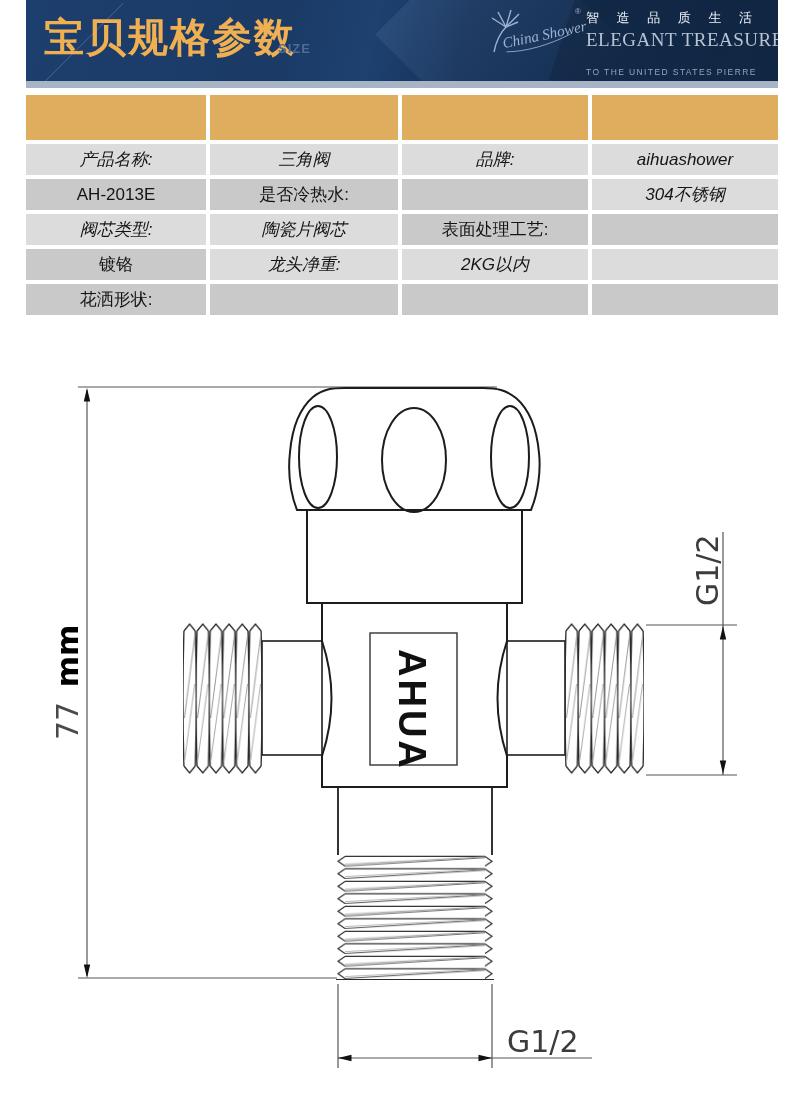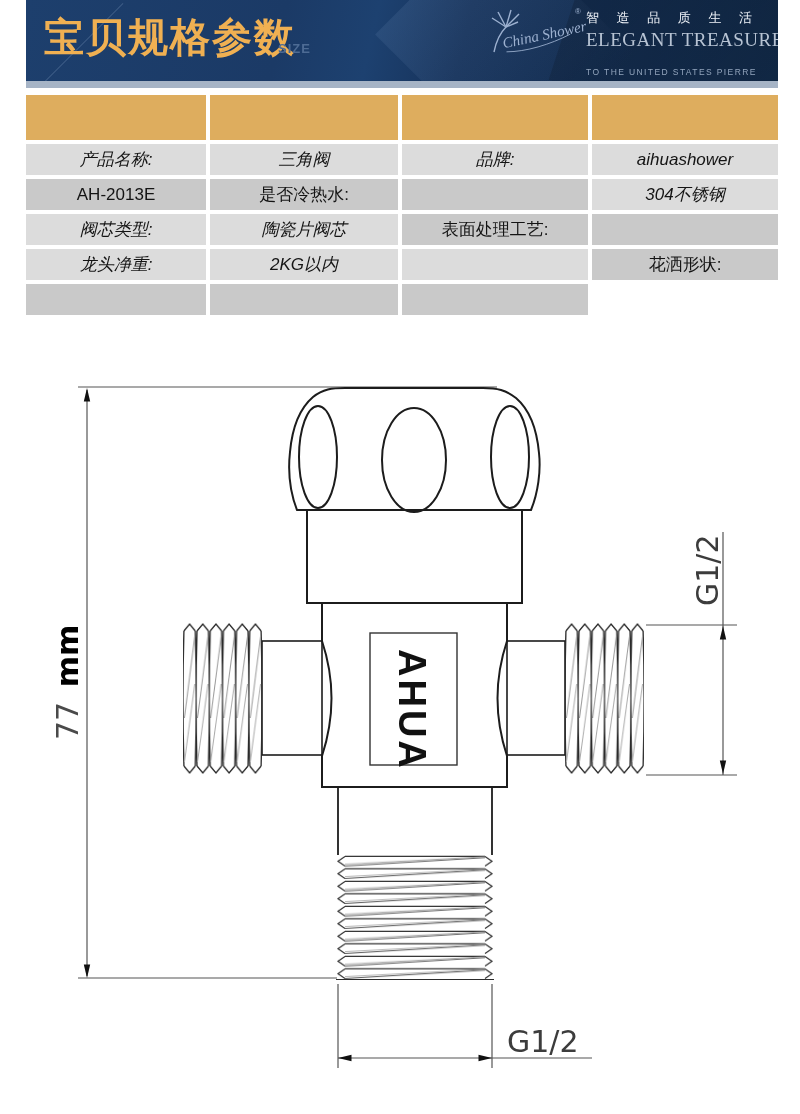--- a/index.html
+++ b/index.html
@@ -116,20 +116,21 @@
   <div class="cell dark">AH-2013E</div>
   <div class="cell dark">是否冷热水:</div>
   <div class="cell dark"></div>
 
   <div class="cell light">304不锈钢</div>
   <div class="cell light">阀芯类型:</div>
   <div class="cell light">陶瓷片阀芯</div>
 
   <div class="cell dark">表面处理工艺:</div>
   <div class="cell dark"></div>
+  <div class="cell dark">镀铬</div>
 
   <div class="cell light">龙头净重:</div>
   <div class="cell light">2KG以内</div>
   <div class="cell light"></div>
 
   <div class="cell dark">花洒形状:</div>
   <div class="cell dark"></div>
   <div class="cell dark"></div>
   <div class="cell dark"></div>
 </div>

